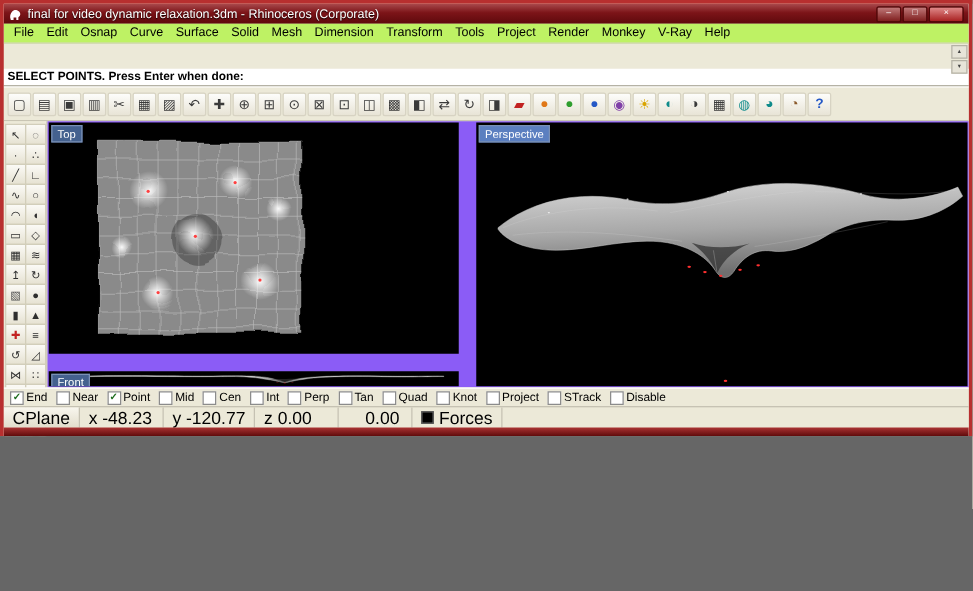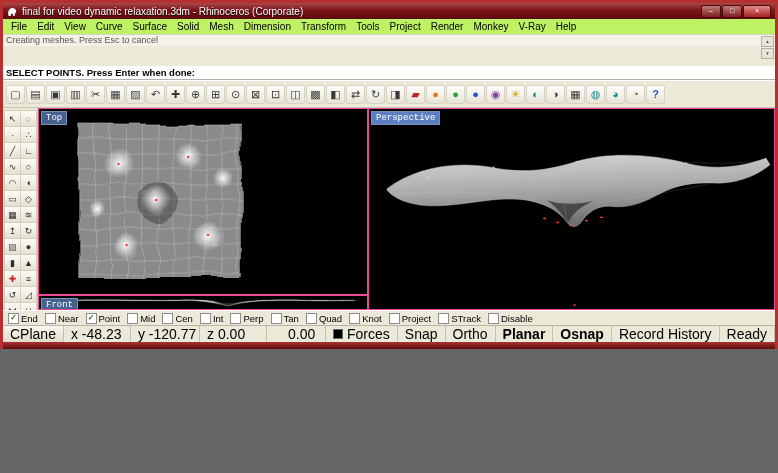--- a/index.html
+++ b/index.html
@@ -33,21 +33,21 @@
   .ti:nth-of-type(27),.ti:nth-of-type(30),.ti:nth-of-type(31){color:#0f8b8b;}
   .ti:nth-of-type(32){color:#8b5a2b;}
   .ti:nth-of-type(33){color:#2458c6;font-weight:bold;}
   
   .main{flex:1;display:flex;min-height:0;}
   .sidetools{width:33px;flex:0 0 33px;background:#ece9d8;border-right:1px solid #c9c5b4;display:grid;grid-template-columns:repeat(2,15px);grid-auto-rows:15px;gap:1px;padding:2px 0 0 1px;align-content:start;}
   .si{width:15px;height:15px;display:inline-flex;align-items:center;justify-content:center;font-size:9px;color:#2e2e2e;background:linear-gradient(#fbfaf6,#e6e2d2);border:1px solid #d2ceba;cursor:default;}
   .si:nth-of-type(21){color:#c22222;}
   .si:nth-of-type(28){color:#d9a400;}
   .si:nth-of-type(17){color:#555;}
-  .viewports{flex:1;display:grid;grid-template-columns:328px 1fr;grid-template-rows:185px 1fr;gap:2px;background:#ec4899;padding:1px;min-width:0;font-family:Liberation Mono, monospace;}
+  .viewports{flex:1;display:grid;grid-template-columns:328px 1fr;grid-template-rows:185px 1fr;gap:14px;background:#8b5cf6;padding:1px;min-width:0;}
   .vp{position:relative;background:#000;overflow:hidden;}
   .vp-top{grid-column:1;grid-row:1;}
   .vp-front{grid-column:1;grid-row:2;}
   .vp-persp{grid-column:2;grid-row:1/3;}
   .vplabel{position:absolute;top:2px;left:2px;background:#44618f;color:#fff;font-size:9px;padding:0 4px;line-height:12px;border:1px solid #7a90b5;z-index:2;cursor:default;}
   .vplabel.active{background:#5b7fc0;}
   .vp svg{position:absolute;left:0;top:0;width:100%;height:100%;}
   
   .osnapbar{height:14px;flex:0 0 14px;background:#ece9d8;display:flex;align-items:center;gap:7px;padding:0 5px;font-size:9.5px;border-top:1px solid #fff;border-bottom:1px solid #b9b5a6;color:#000;}
   .os{display:inline-flex;align-items:center;gap:2px;cursor:default;}
@@ -80,37 +80,36 @@
       <span class="wb">–</span>
       <span class="wb">□</span>
       <span class="wb close">×</span>
     </span>
   </div>
 
   <div class="menubar">
 
   <span class="mi">File</span>
       <span class="mi">Edit</span>
-      <span class="mi">View</span>
+      <span class="mi">Osnap</span>
       <span class="mi">Curve</span>
       <span class="mi">Surface</span>
       <span class="mi">Solid</span>
       <span class="mi">Mesh</span>
       <span class="mi">Dimension</span>
       <span class="mi">Transform</span>
       <span class="mi">Tools</span>
       <span class="mi">Project</span>
       <span class="mi">Render</span>
       <span class="mi">Monkey</span>
       <span class="mi">V-Ray</span>
       <span class="mi">Help</span>
     </div>
 
   <div class="cmdarea">
-    <div class="cmdhist">Creating meshes.  Press Esc to cancel</div>
     <div class="cmdprompt">SELECT POINTS. Press Enter when done:</div>
     <div class="cmdscroll">
       <span class="sbtn">▴</span>
       <span class="sbtn">▾</span>
     </div>
   </div>
 
   <div class="toolbar">
 
   <span class="ti">▢</span>
@@ -363,26 +362,17 @@
   <div class="statusbar">
     <span class="sc btn">CPlane</span>
     <span class="sc coord">x -48.23</span>
     <span class="sc coord">y -120.77</span>
     <span class="sc coord">z 0.00</span>
     <span class="sc small">0.00</span>
     <span class="sc">
         <span class="swatch"></span>
         <span>Forces</span>
       </span>
-    <span class="panes">
-
-    <span class="sc pane">Snap</span>
-        <span class="sc pane">Ortho</span>
-        <span class="sc pane">Planar</span>
-        <span class="sc pane">Osnap</span>
-        <span class="sc pane">Record History</span>
-        <span class="sc pane">Ready</span>
-      </span>
   </div>
 
   <div class="bottomedge"></div>
 
 </div>
 
 </body></html>

